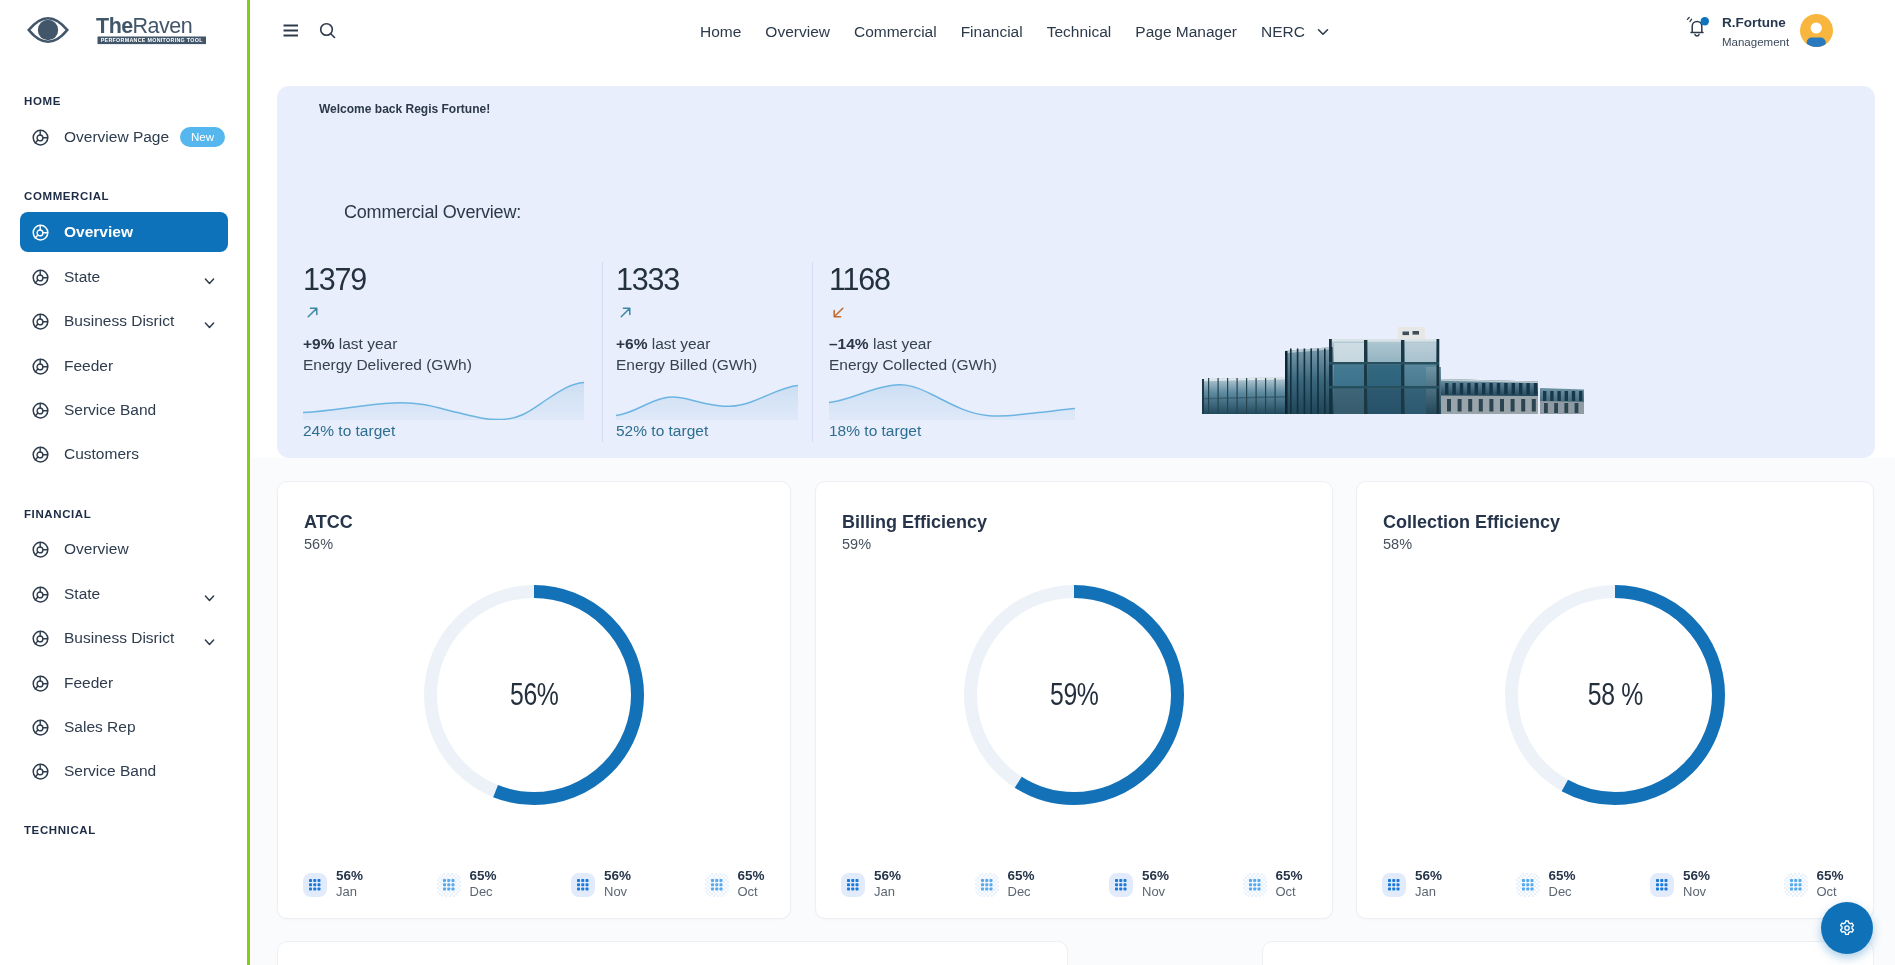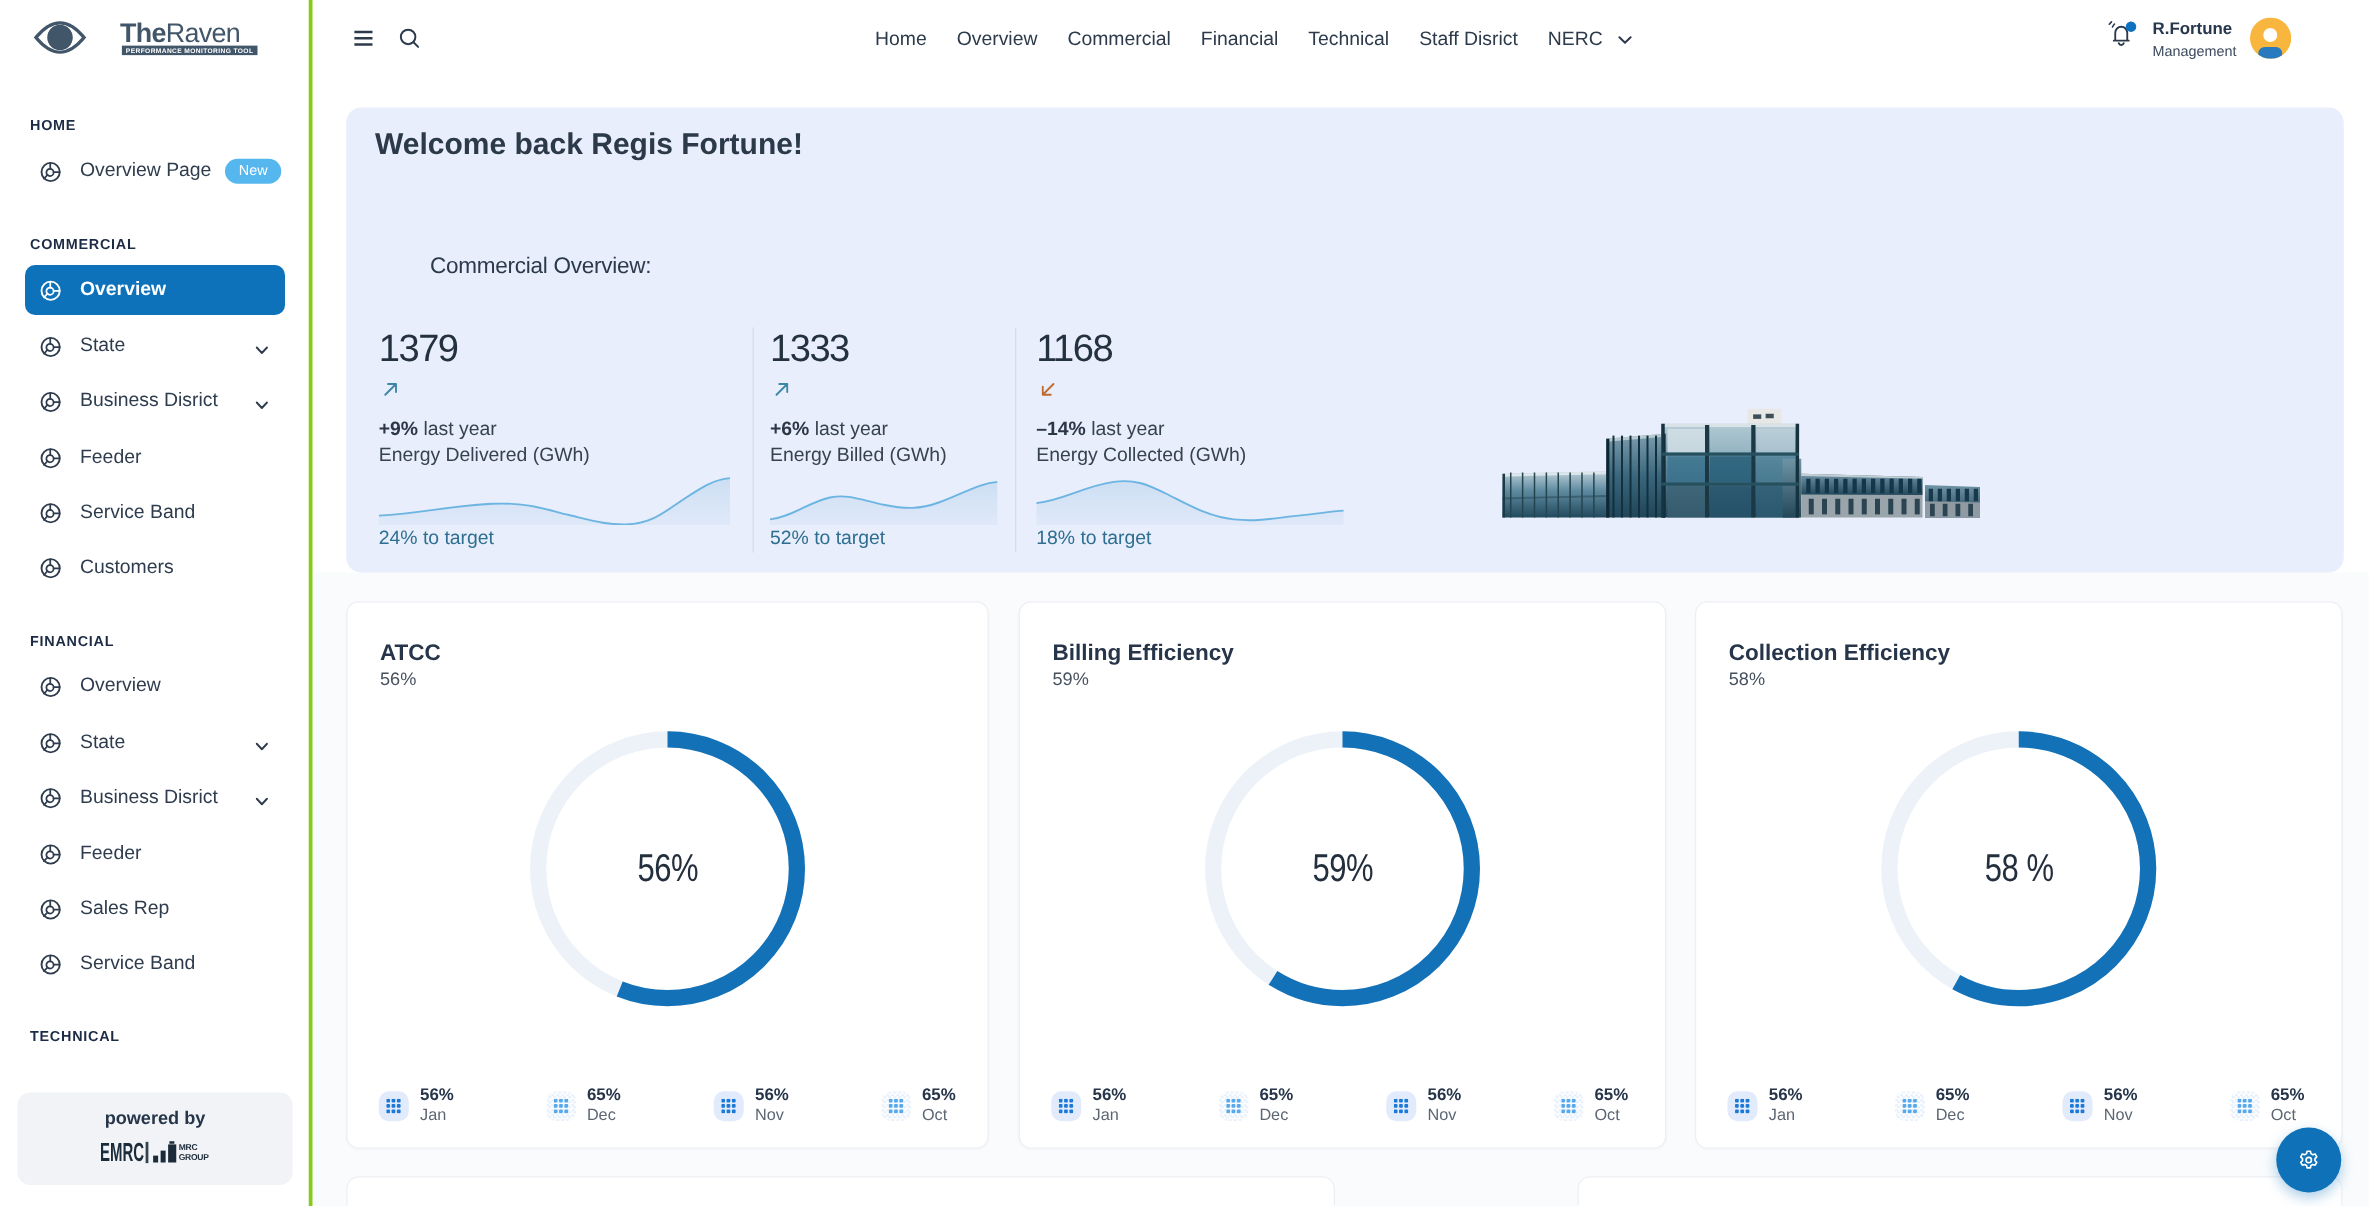--- a/index.html
+++ b/index.html
@@ -25,22 +25,22 @@
   #powered .pb { font-size:14.5px; font-weight:bold; color:#26354a; padding-top:13px; }
 
   
   #topbar { position:absolute; left:250px; top:0; width:1645px; height:64px; background:#fff; }
   #mainnav { position:absolute; left:450px; top:0; height:64px; display:flex;
     align-items:center; gap:24px; color:#2c3a4b; font-size:15.5px; }
 
   
   #hero { position:absolute; left:277px; top:86px; width:1598px; height:372px;
     background:#e8eefb; border-radius:12px; }
-  #hero h1 { font-size:24px; font-weight:600; color:#2b3949; position:absolute;
-    left:23px; top:15.5px; }
+  #hero h1 { font-size:12px; font-weight:600; color:#2b3949; position:absolute;
+    left:42px; top:15.5px; }
   #hero h2 { font-size:18px; font-weight:500; color:#2b3949; position:absolute;
     left:27px; top:116px; letter-spacing:-.2px;margin-left:40px; }
   .stat { position:absolute; top:178px; width:290px; height:180px; }
   .stat .val { position:absolute; left:0; top:0; font-size:30.5px; line-height:31px;
     font-weight:400; color:#24313f; letter-spacing:-1.2px; }
   .stat .arr { position:absolute; left:4px; top:40px; }
   .stat .l1 { position:absolute; left:0; top:71px; font-size:15.5px; color:#36424f; }
   .stat .l1 b { color:#2b3746; }
   .stat .l2 { position:absolute; left:0; top:92px; font-size:15.5px; color:#36424f; }
   .stat .spark { position:absolute; left:0; top:116px; }
@@ -191,33 +191,20 @@
   <div class="nav-item" style="top:751px"><span class="ic">
         <svg width="17" height="17" viewBox="0 0 17 17">
           <circle cx="8.5" cy="8.6" r="7.3" fill="none" stroke="#2e3c4e" stroke-width="1.5"></circle>
           <circle cx="8" cy="8.9" r="2.9" fill="none" stroke="#2e3c4e" stroke-width="1.4"></circle>
           <path d="M8.2 1.5 V6 M10.9 8.7 H15.6 M5.9 11 L3.2 13.9" fill="none" stroke="#2e3c4e" stroke-width="1.4" stroke-linecap="round"></path>
         </svg>
       </span>Service Band</div>
 
   <div class="sec-label" style="top:824px">TECHNICAL</div>
 
-  <div id="powered">
-    <div class="pb">powered by</div>
-    <div class="emrc" style="margin-top:9px"><svg width="88" height="20" viewBox="0 0 88 20">
-          <text x="0" y="16.5" font-size="21" font-weight="bold" fill="#1c2b3a" font-family="Liberation Sans" transform="scale(.57 1)" letter-spacing="0">EMRC</text>
-          <rect x="36.5" y="1.5" width="2.2" height="17" fill="#33424f"></rect>
-          <rect x="42.5" y="12.5" width="4" height="5.5" fill="#1c2b3a"></rect>
-          <rect x="48.5" y="8.5" width="4" height="9.5" fill="#1c2b3a"></rect>
-          <rect x="54.5" y="3.5" width="6.5" height="14.5" fill="#1c2b3a"></rect>
-          <rect x="55.5" y="1" width="4" height="2" fill="#1c2b3a"></rect>
-          <text x="63" y="8.2" font-size="6.8" font-weight="bold" fill="#1c2b3a" font-family="Liberation Sans" letter-spacing="-.2">MRC</text>
-          <text x="63" y="16.2" font-size="6.8" font-weight="bold" fill="#1c2b3a" font-family="Liberation Sans" letter-spacing="-.2">GROUP</text>
-        </svg></div>
-  </div>
 </div>
 
 <div style="position:absolute; left:251px; top:458px; width:1644px; height:507px; background:#fafbfc;"></div>
 
 <div id="topbar">
   <svg class="abs" style="left:33px; top:23px" width="17" height="16" viewBox="0 0 17 16">
     <g stroke="#2c3a4b" stroke-width="2">
       <line x1="0.5" y1="2.5" x2="15" y2="2.5"></line>
         <line x1="0.5" y1="7.5" x2="15" y2="7.5"></line>
         <line x1="0.5" y1="12.5" x2="15" y2="12.5"></line>
@@ -226,21 +213,21 @@
   <svg class="abs" style="left:69px; top:22px" width="18" height="18" viewBox="0 0 18 18">
     <circle cx="7.5" cy="7.5" r="5.8" fill="none" stroke="#2c3a4b" stroke-width="1.6"></circle>
     <line x1="11.8" y1="11.8" x2="15.5" y2="15.5" stroke="#2c3a4b" stroke-width="1.6" stroke-linecap="round"></line>
   </svg>
   <nav id="mainnav">
     <span>Home</span>
       <span>Overview</span>
       <span>Commercial</span>
       <span>Financial</span>
     <span>Technical</span>
-      <span>Staff Disrict</span>
+      <span>Page Manager</span>
       <span>NERC</span>
     <svg width="12" height="8" viewBox="0 0 12 8" style="margin-left:-12px">
         <path d="M1.5 1.8 L6 6.2 L10.5 1.8" fill="none" stroke="#2c3a4b" stroke-width="1.6" stroke-linecap="round" stroke-linejoin="round"></path>
       </svg>
   </nav>
 
   <svg class="abs" style="left:1433px; top:13px" width="28" height="28" viewBox="0 0 28 28">
     <path d="M8 19.5 h12 M9.2 19.5 v-6.3 a4.8 4.8 0 0 1 9.6 0 v6.3 M12 21.5 a2.1 2.1 0 0 0 4 0" fill="none" stroke="#2c3a4b" stroke-width="1.5" stroke-linecap="round" stroke-linejoin="round"></path>
     <path d="M7 8.6 a9 9 0 0 1 1.6 -2.4 M4.4 6.4 l1.8 -1.9" fill="none" stroke="#2c3a4b" stroke-width="1.3" stroke-linecap="round"></path>
     <path d="M19.8 6.4 l1.5 -1.3" fill="none" stroke="#2c3a4b" stroke-width="1.3" stroke-linecap="round"></path>

